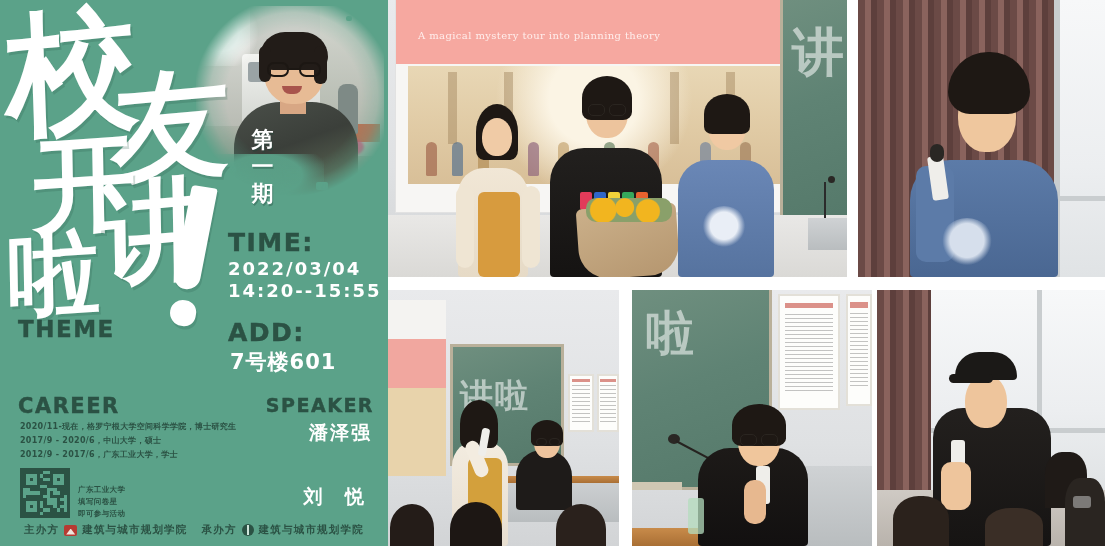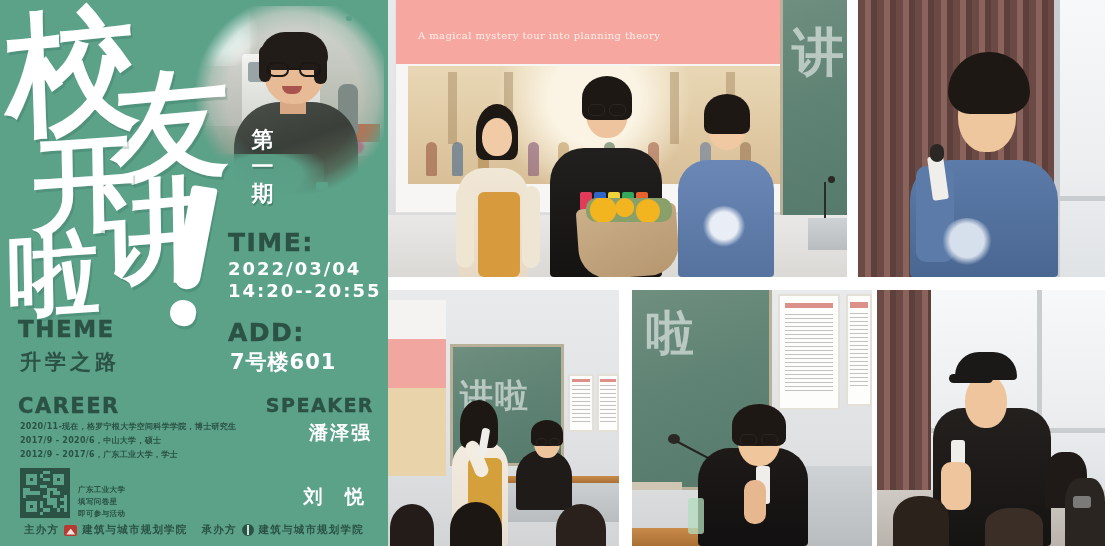--- a/index.html
+++ b/index.html
@@ -241,26 +241,25 @@
       <div class="h-bang-dot"></div>
 
       <div class="issue">
         <span>第</span>
         <span>一</span>
         <span>期</span>
       </div>
 
       <div class="lab lb-time">TIME:</div>
       <div class="val v-date">2022/03/04</div>
-      <div class="val v-time">14:20--20:55</div>
+      <div class="val v-time">14:20--15:55</div>
       <div class="lab lb-add">ADD:</div>
       <div class="val v-add">7号楼601</div>
 
       <div class="lab lb-theme">THEME</div>
-      <div class="val dark v-theme">升学之路</div>
 
       <div class="lab lb-career">CAREER</div>
       <div class="career-lines">
         <div>2020/11-现在，格罗宁根大学空间科学学院，博士研究生</div>
         <div>2017/9 - 2020/6，中山大学，硕士</div>
         <div>2012/9 - 2017/6，广东工业大学，学士</div>
       </div>
 
       <div class="lab lb-speaker">SPEAKER</div>
       <div class="val v-speaker">潘泽强</div>

